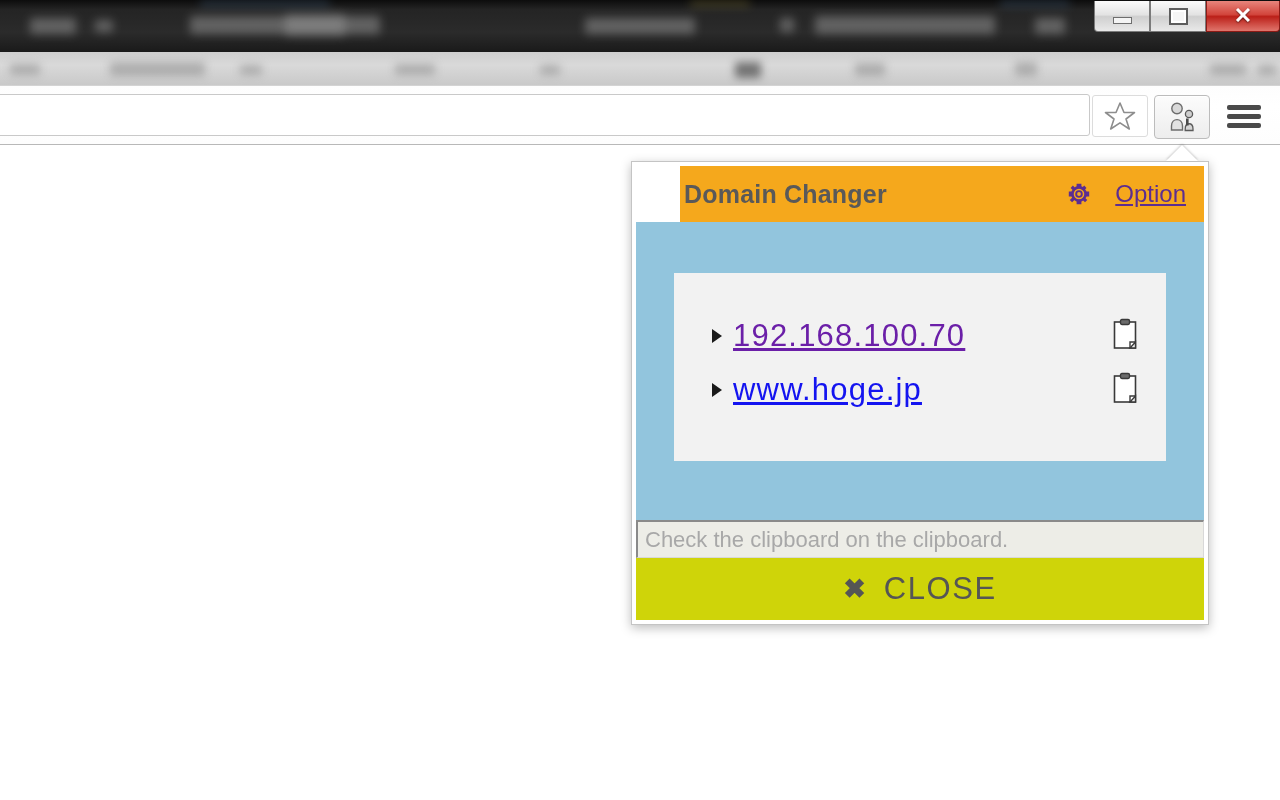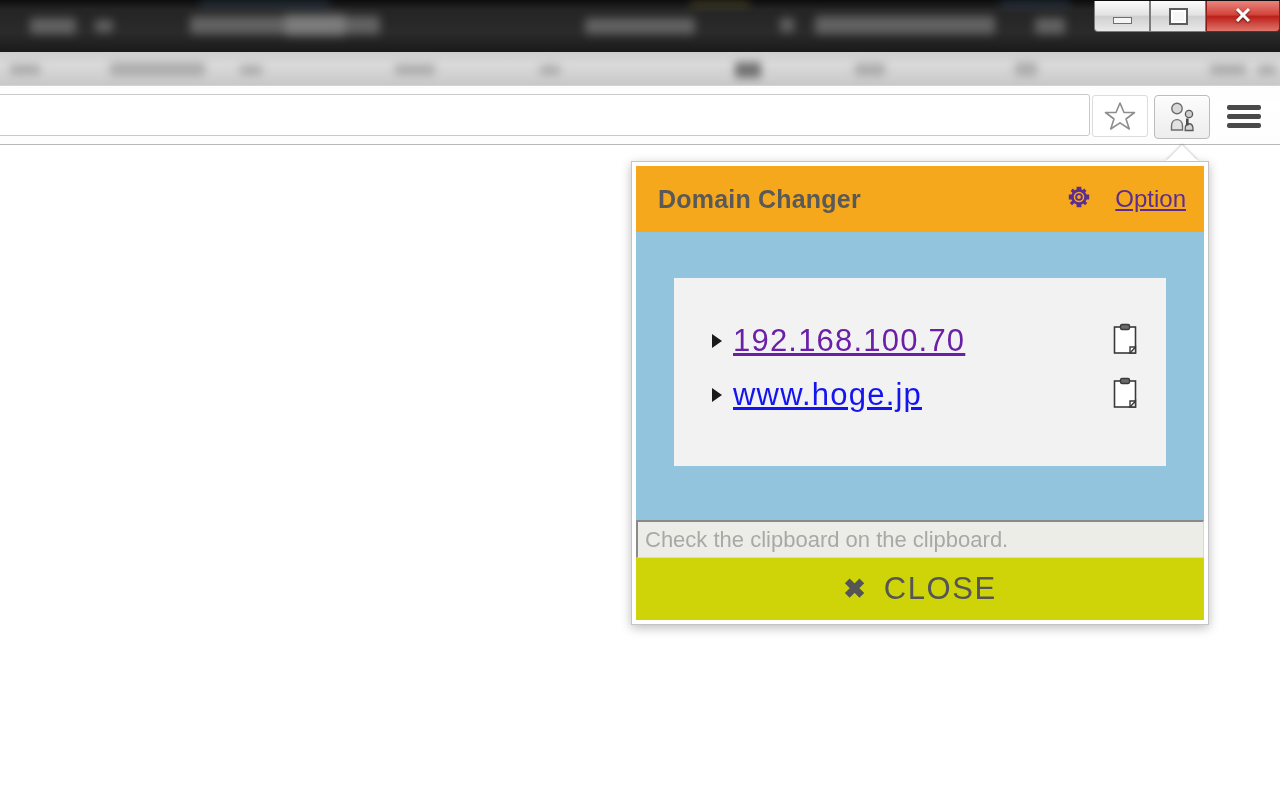--- a/index.html
+++ b/index.html
@@ -202,37 +202,39 @@
     padding: 4px;
   }
   .popup-inner {
     width: 100%; height: 100%;
     display: flex;
     flex-direction: column;
     box-sizing: border-box;
   }
 
   .pop-header {
-    height: 66px;
+    height: 56px;
     background: #F5A81C;
     display: flex;
     align-items: center;
     justify-content: space-between;
-    padding: 0 18px 0 22px;
+    padding: 0 18px 0 4px;
     box-sizing: border-box;
     flex: none;
+    margin-left: 44px;
   }
   .pop-title {
     font-size: 25px;
     font-weight: bold;
     color: #595959;
     letter-spacing: .2px;
   }
   .pop-option {
     display: flex;
+    align-items: center;
     gap: 24px;
     cursor: pointer;
   }
   .gear-icon { display: block; }
   .option-label {
     font-size: 24px;
     color: #5c2d91;
     text-decoration: underline;
     font-weight: normal;
   }

